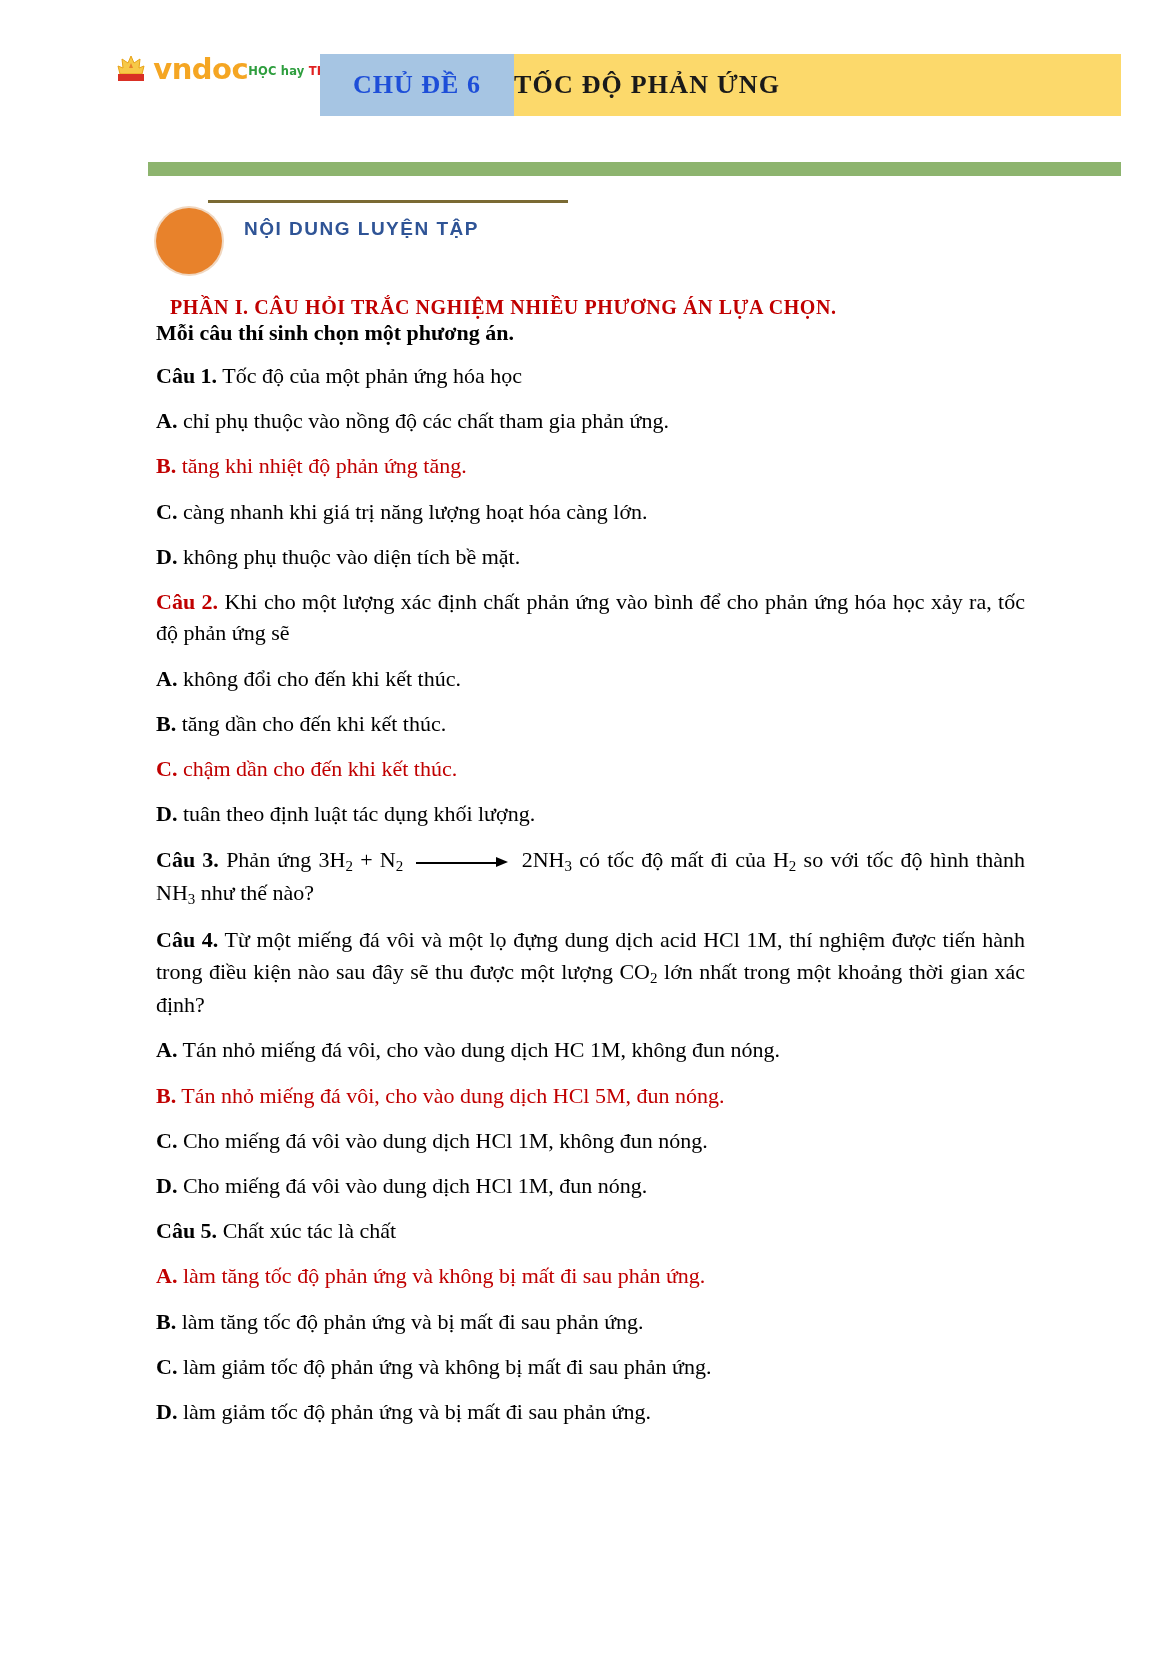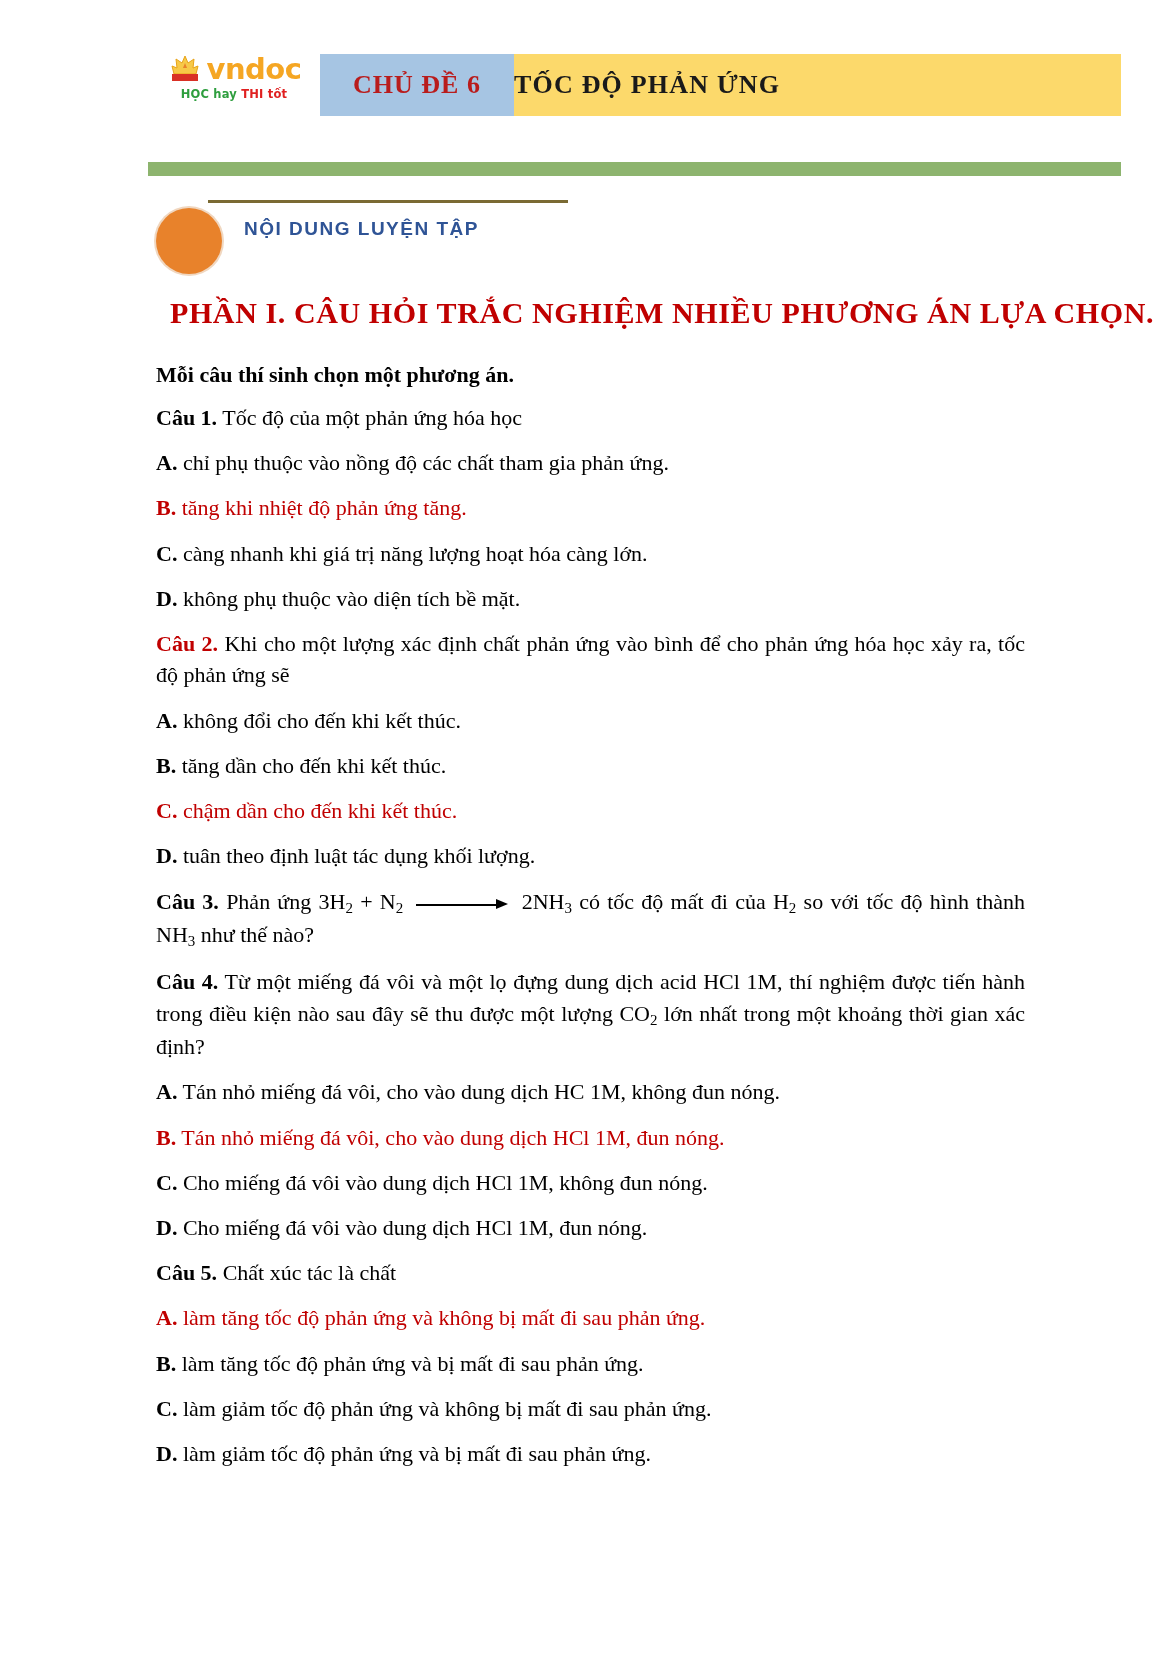--- a/index.html
+++ b/index.html
@@ -36,21 +36,21 @@
     margin-left: 148px;
     margin-right: 52px;
     height: 88px;
     display: flex;
     align-items: flex-start;
   }
   .logo {
     width: 172px;
     flex: 0 0 172px;
     display: flex;
-    flex-direction: column;
+    flex-direction: row;
     align-items: center;
     justify-content: center;
     padding-top: 10px;
   }
   .logo-top {
     display: flex;
     align-items: center;
     justify-content: center;
     gap: 4px;
     line-height: 1;
@@ -89,21 +89,21 @@
   }
   .banner-left {
     background: #a6c5e3;
     width: 194px;
     flex: 0 0 194px;
     display: flex;
     align-items: center;
     justify-content: center;
   }
   .banner-left-text {
-    color: #b91c1c;
+    color: #1d4ed8;
     font-weight: bold;
     font-size: 26px;
     letter-spacing: 1px;
     font-family: "Liberation Serif", serif;
   }
   .banner-right {
     background: #fcd96b;
     flex: 1 1 auto;
     display: flex;
     align-items: center;
@@ -163,23 +163,23 @@
 
   
   .content {
     margin-left: 156px;
     margin-right: 148px;
     margin-top: 26px;
   }
   .part-heading {
     color: #c00000;
     font-weight: bold;
-    font-size: 30px;
+    font-size: 20px;
     letter-spacing: 0.6px;
-    margin: 0 0 32px 14px;
+    margin: 0 0 1px 14px;
     font-family: "Liberation Serif", serif;
     white-space: nowrap;
   }
   .instruction {
     font-weight: bold;
     font-size: 22px;
     margin: 0 0 14px 0;
   }
   p.line {
     margin: 0 0 14px 0;
@@ -351,21 +351,21 @@
     <p class="line q">
       <span class="lbl">Câu 4.</span>
       <span>Từ một miếng đá vôi và một lọ đựng dung dịch acid HCl 1M, thí nghiệm được tiến hành trong điều kiện nào sau đây sẽ thu được một lượng CO</span><sub>2</sub><span> lớn nhất trong một khoảng thời gian xác định?</span>
     </p>
     <p class="line">
       <span class="lbl">A.</span>
       <span>Tán nhỏ miếng đá vôi, cho vào dung dịch HC 1M, không đun nóng.</span>
     </p>
     <p class="line red">
       <span class="lbl">B.</span>
-      <span>Tán nhỏ miếng đá vôi, cho vào dung dịch HCl 1M, đun nóng.</span>
+      <span>Tán nhỏ miếng đá vôi, cho vào dung dịch HCl 5M, đun nóng.</span>
     </p>
     <p class="line">
       <span class="lbl">C.</span>
       <span>Cho miếng đá vôi vào dung dịch HCl 1M, không đun nóng.</span>
     </p>
     <p class="line">
       <span class="lbl">D.</span>
       <span>Cho miếng đá vôi vào dung dịch HCl 1M, đun nóng.</span>
     </p>
 

